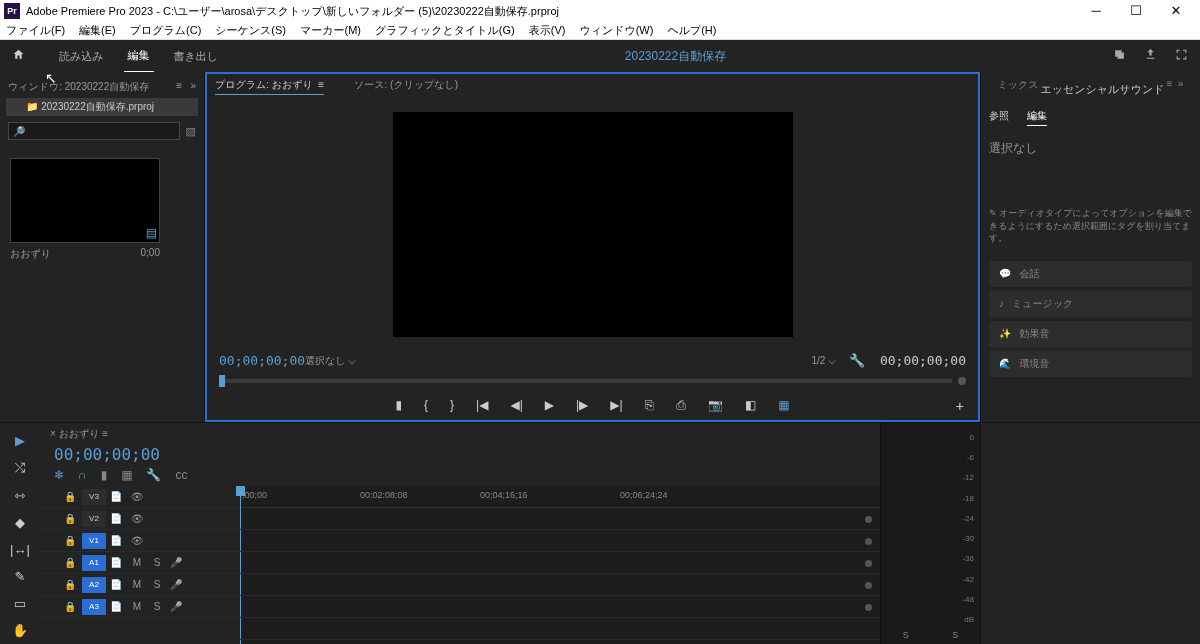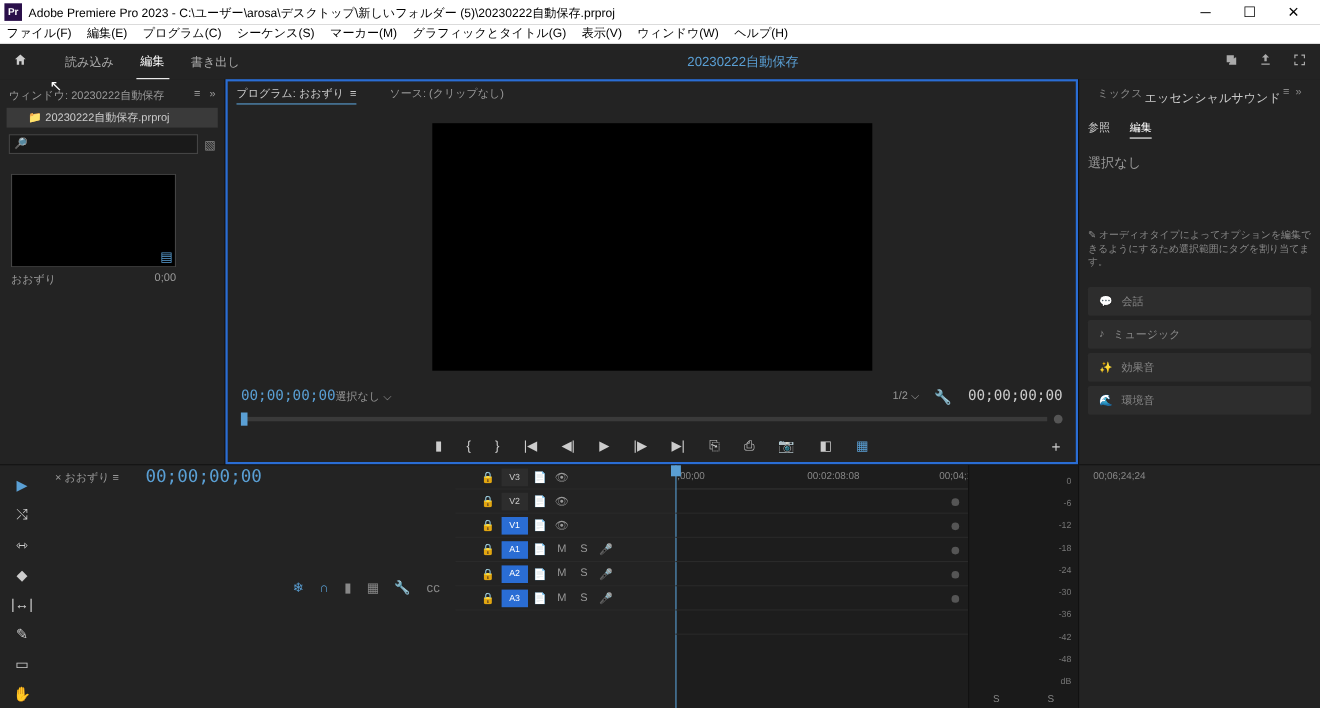--- a/index.html
+++ b/index.html
@@ -48,21 +48,21 @@
 .ess-tabs span.active { color: #fff; border-bottom: 1px solid #fff; padding-bottom: 2px; }
 .ess-section { color: #999; font-size: 12px; margin-top: 14px; }
 .preset-input { width: 100%; background: #1a1a1a; border: 1px solid #333; height: 20px; margin-top: 6px; padding: 0 4px; color: #666; font-size: 10px; }
 .ess-hint { color: #888; font-size: 9px; margin-top: 50px; line-height: 1.4; }
 .ess-btns { margin-top: 16px; }
 .ess-btn { background: #2d2d2d; color: #888; padding: 6px 10px; margin: 4px 0; font-size: 10px; display: flex; align-items: center; gap: 8px; border-radius: 2px; }
 .lower-area { display: flex; height: 222px; border-top: 1px solid #111; }
 .tools-col { width: 40px; background: #232323; display: flex; flex-direction: column; align-items: center; padding: 10px 0; gap: 12px; }
 .tools-col .tool { color: #ccc; font-size: 13px; }
 .tools-col .tool.sel { color: #5a9fd4; }
-.timeline-panel { flex: 1; background: #232323; display: flex; flex-direction: row; }
+.timeline-panel { flex: 1; background: #232323; display: flex; flex-direction: column; }
 .tl-header { padding: 4px 10px; color: #999; font-size: 10px; }
 .tl-tc { color: #5a9fd4; font-size: 16px; font-family: monospace; padding: 0 14px; }
 .tl-opts { display: flex; gap: 14px; padding: 4px 14px; color: #888; font-size: 12px; align-items: center; }
 .tl-opts .on { color: #5a9fd4; }
 .tl-tracks { flex: 1; display: flex; }
 .track-headers { width: 200px; }
 .track-row { display: flex; align-items: center; height: 22px; border-bottom: 1px solid #2a2a2a; gap: 2px; padding-left: 24px; }
 .trk-lock { width: 16px; color: #777; font-size: 10px; }
 .trk-tag { width: 24px; height: 16px; background: #2d2d2d; color: #ccc; font-size: 8px; display: flex; align-items: center; justify-content: center; }
 .trk-tag.sel { background: #2a6dd4; color: #fff; }

